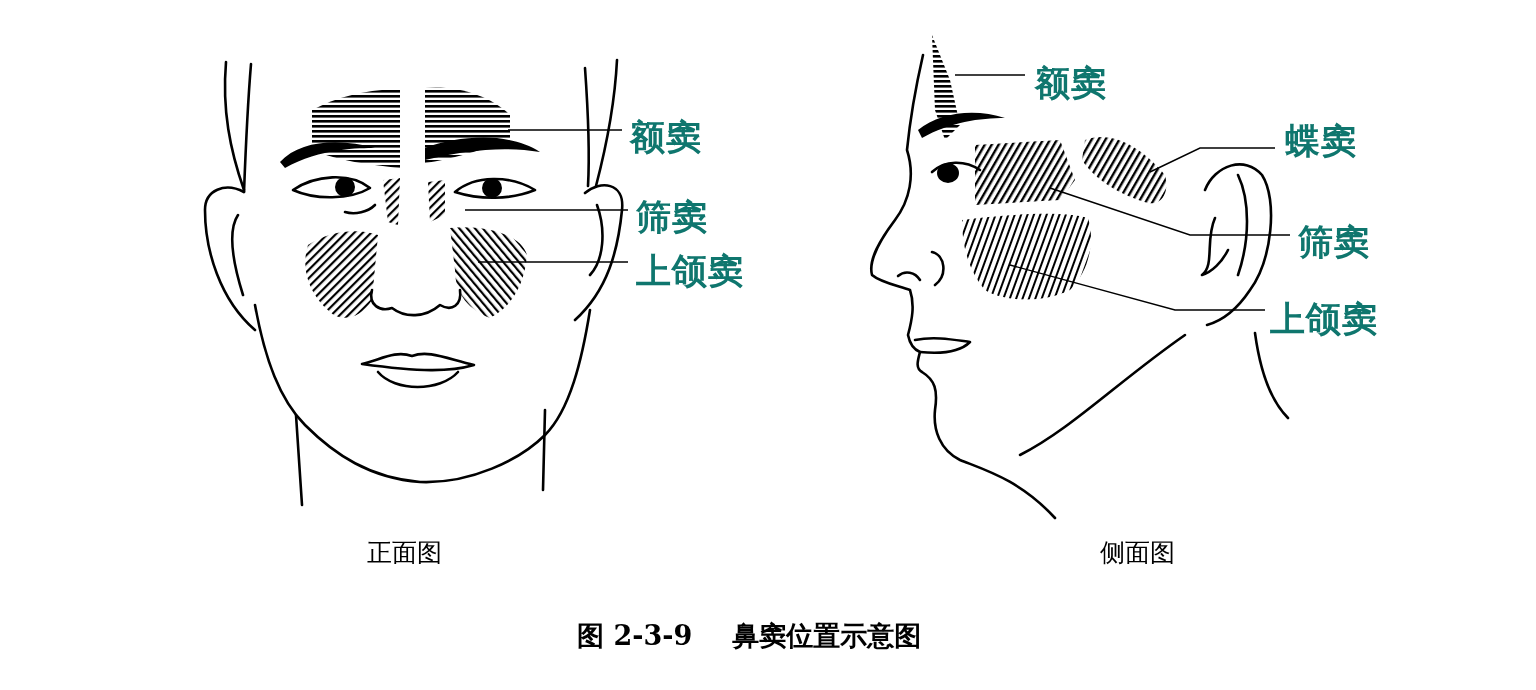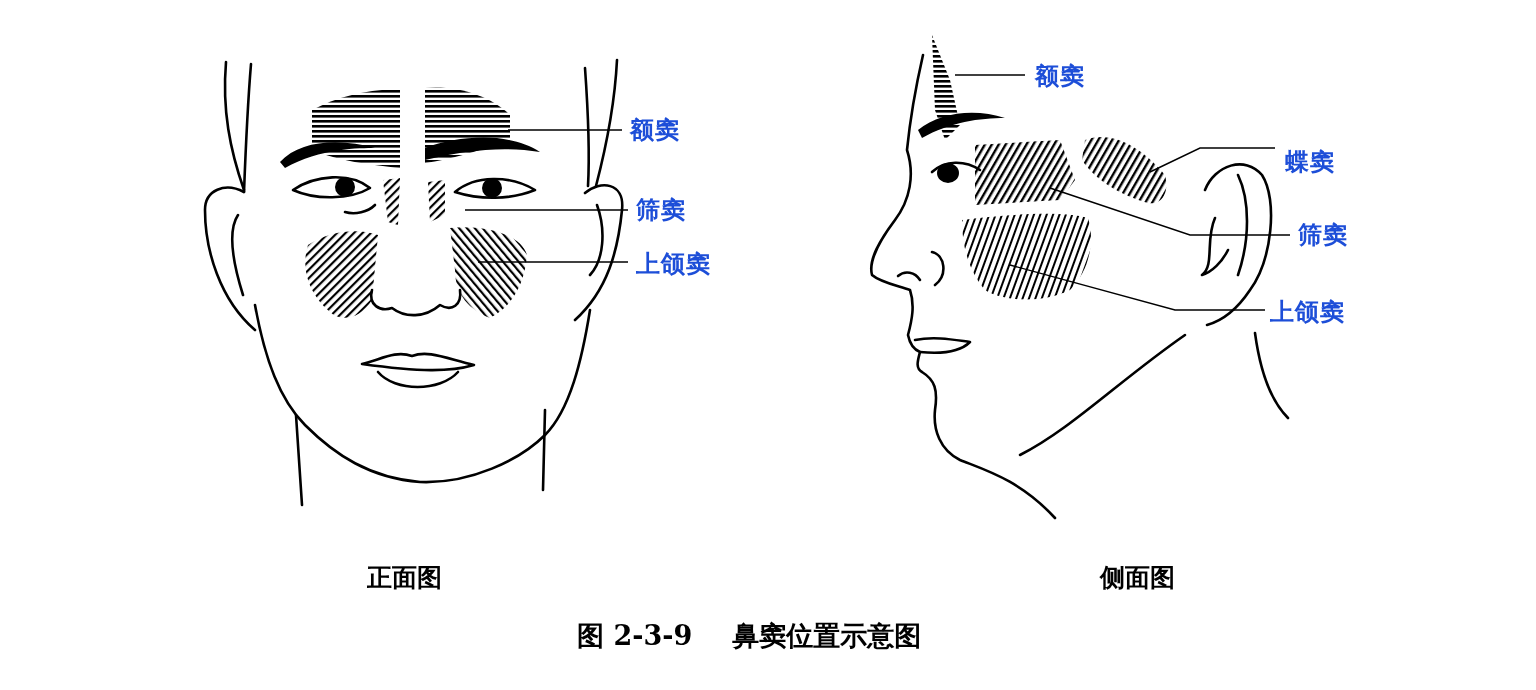--- a/index.html
+++ b/index.html
@@ -1,21 +1,21 @@
 <!DOCTYPE html>
 <html><head>
 <meta charset="utf-8">
 <style>
   html, body { margin: 0; padding: 0; background: #ffffff; }
   body { width: 1536px; height: 690px; position: relative; overflow: hidden; font-family: "DejaVu Sans", sans-serif; }
   svg { position: absolute; left: 0; top: 0; }
   .line { fill: none; stroke: #000; stroke-width: 2.6; stroke-linecap: round; stroke-linejoin: round; }
   .thin { fill: none; stroke: #000; stroke-width: 1.4; }
-  .lbl { position: absolute; font-size: 24px; font-weight: bold; color: #1d4ed8; letter-spacing: 1px; white-space: nowrap; font-family: Liberation Serif, serif; }
-  .sub { position: absolute; font-size: 25px; font-weight: bold; color: #000; white-space: nowrap; font-family: "DejaVu Serif", serif; margin-top: 25px; }
+  .lbl { position: absolute; font-size: 35px; font-weight: bold; color: #0f766e; letter-spacing: 1px; white-space: nowrap; font-family: Liberation Serif, serif; }
+  .sub { position: absolute; font-size: 25px; font-weight: normal; color: #000; white-space: nowrap; font-family: "DejaVu Serif", serif; }
   .cap { position: absolute; font-size: 27px; font-weight: bold; color: #000; white-space: nowrap; font-family: "DejaVu Serif", serif; }
 </style>
 </head>
 <body>
 
 <svg width="1536" height="690" viewBox="0 0 1536 690">
   <defs>
     <pattern id="hHatch" width="8" height="5" patternUnits="userSpaceOnUse">
       <rect x="0" y="0" width="8" height="2.6" fill="#000"></rect>
     </pattern>
@@ -114,21 +114,21 @@
     <path class="thin" d="M1050 188 L 1190 235 L 1290 235"></path>
     <path class="thin" d="M1010 265 L 1175 310 L 1265 310"></path>
   </g>
 </svg>
 
 <div class="lbl" style="left:630px; top:114px;">额窦</div>
 <div class="lbl" style="left:636px; top:194px;">筛窦</div>
 <div class="lbl" style="left:636px; top:248px;">上颌窦</div>
 
 <div class="lbl" style="left:1035px; top:60px;">额窦</div>
-<div class="lbl" style="left:1285px; top:146px;">蝶窦</div>
+<div class="lbl" style="left:1285px; top:118px;">蝶窦</div>
 <div class="lbl" style="left:1298px; top:219px;">筛窦</div>
 <div class="lbl" style="left:1270px; top:296px;">上颌窦</div>
 
 <div class="sub" style="left:367px; top:536px;">正面图</div>
 <div class="sub" style="left:1100px; top:536px;">侧面图</div>
 
 <div class="cap" style="left:577px; top:618px;">
   <span>图 2-3-9</span><span style="display:inline-block;width:40px;"></span><span>鼻窦位置示意图</span>
 </div>
 

